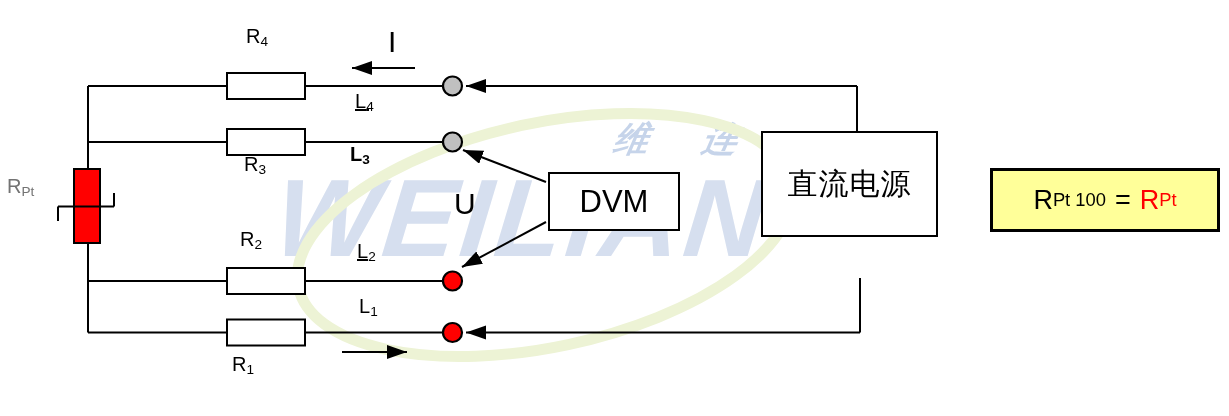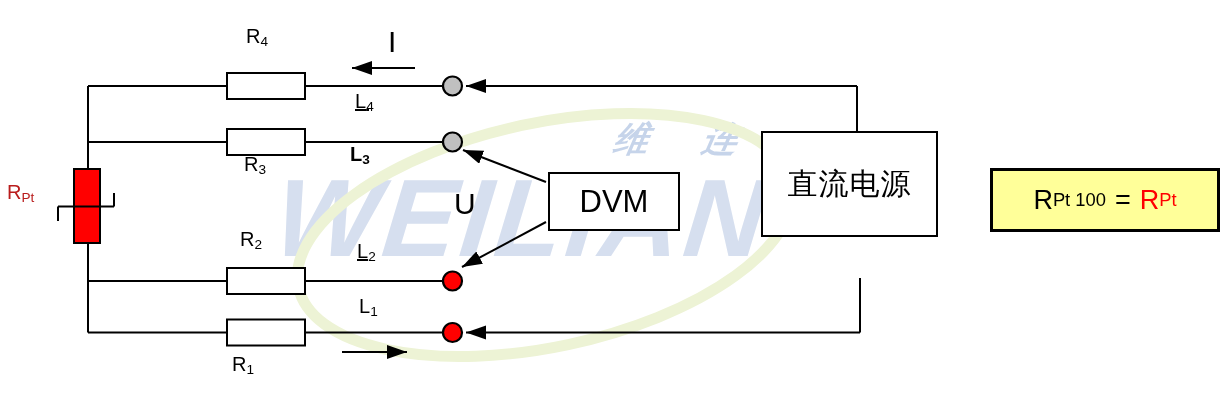--- a/index.html
+++ b/index.html
@@ -39,21 +39,21 @@
   #r4-label{left:246px;top:26px;}
   #l4-label{left:355px;top:91px;text-decoration:underline;}
   #r3-label{left:244px;top:154px;}
   #l3-label{left:350px;top:144px;font-weight:bold;}
   #r2-label{left:240px;top:229px;}
   #l2-label{left:357px;top:241px;text-decoration:underline;}
   #r1-label{left:232px;top:354px;}
   #l1-label{left:359px;top:296px;}
   #i-label{left:388px;top:27px;font-size:30px;}
   #u-label{left:454px;top:189px;font-size:30px;}
-  #rpt-label{left:7px;top:182px;color:#b91c1c;}
+  #rpt-label{left:7px;top:176px;color:#737373;}
 </style>
 </head>
 <body>
 
 <div id="stage">
 
   <div class="wm-latin">WEILIAN</div>
   <div class="wm-cjk">维 连</div>
 
   <svg class="circuit" width="1229" height="416" viewBox="0 0 1229 416">

